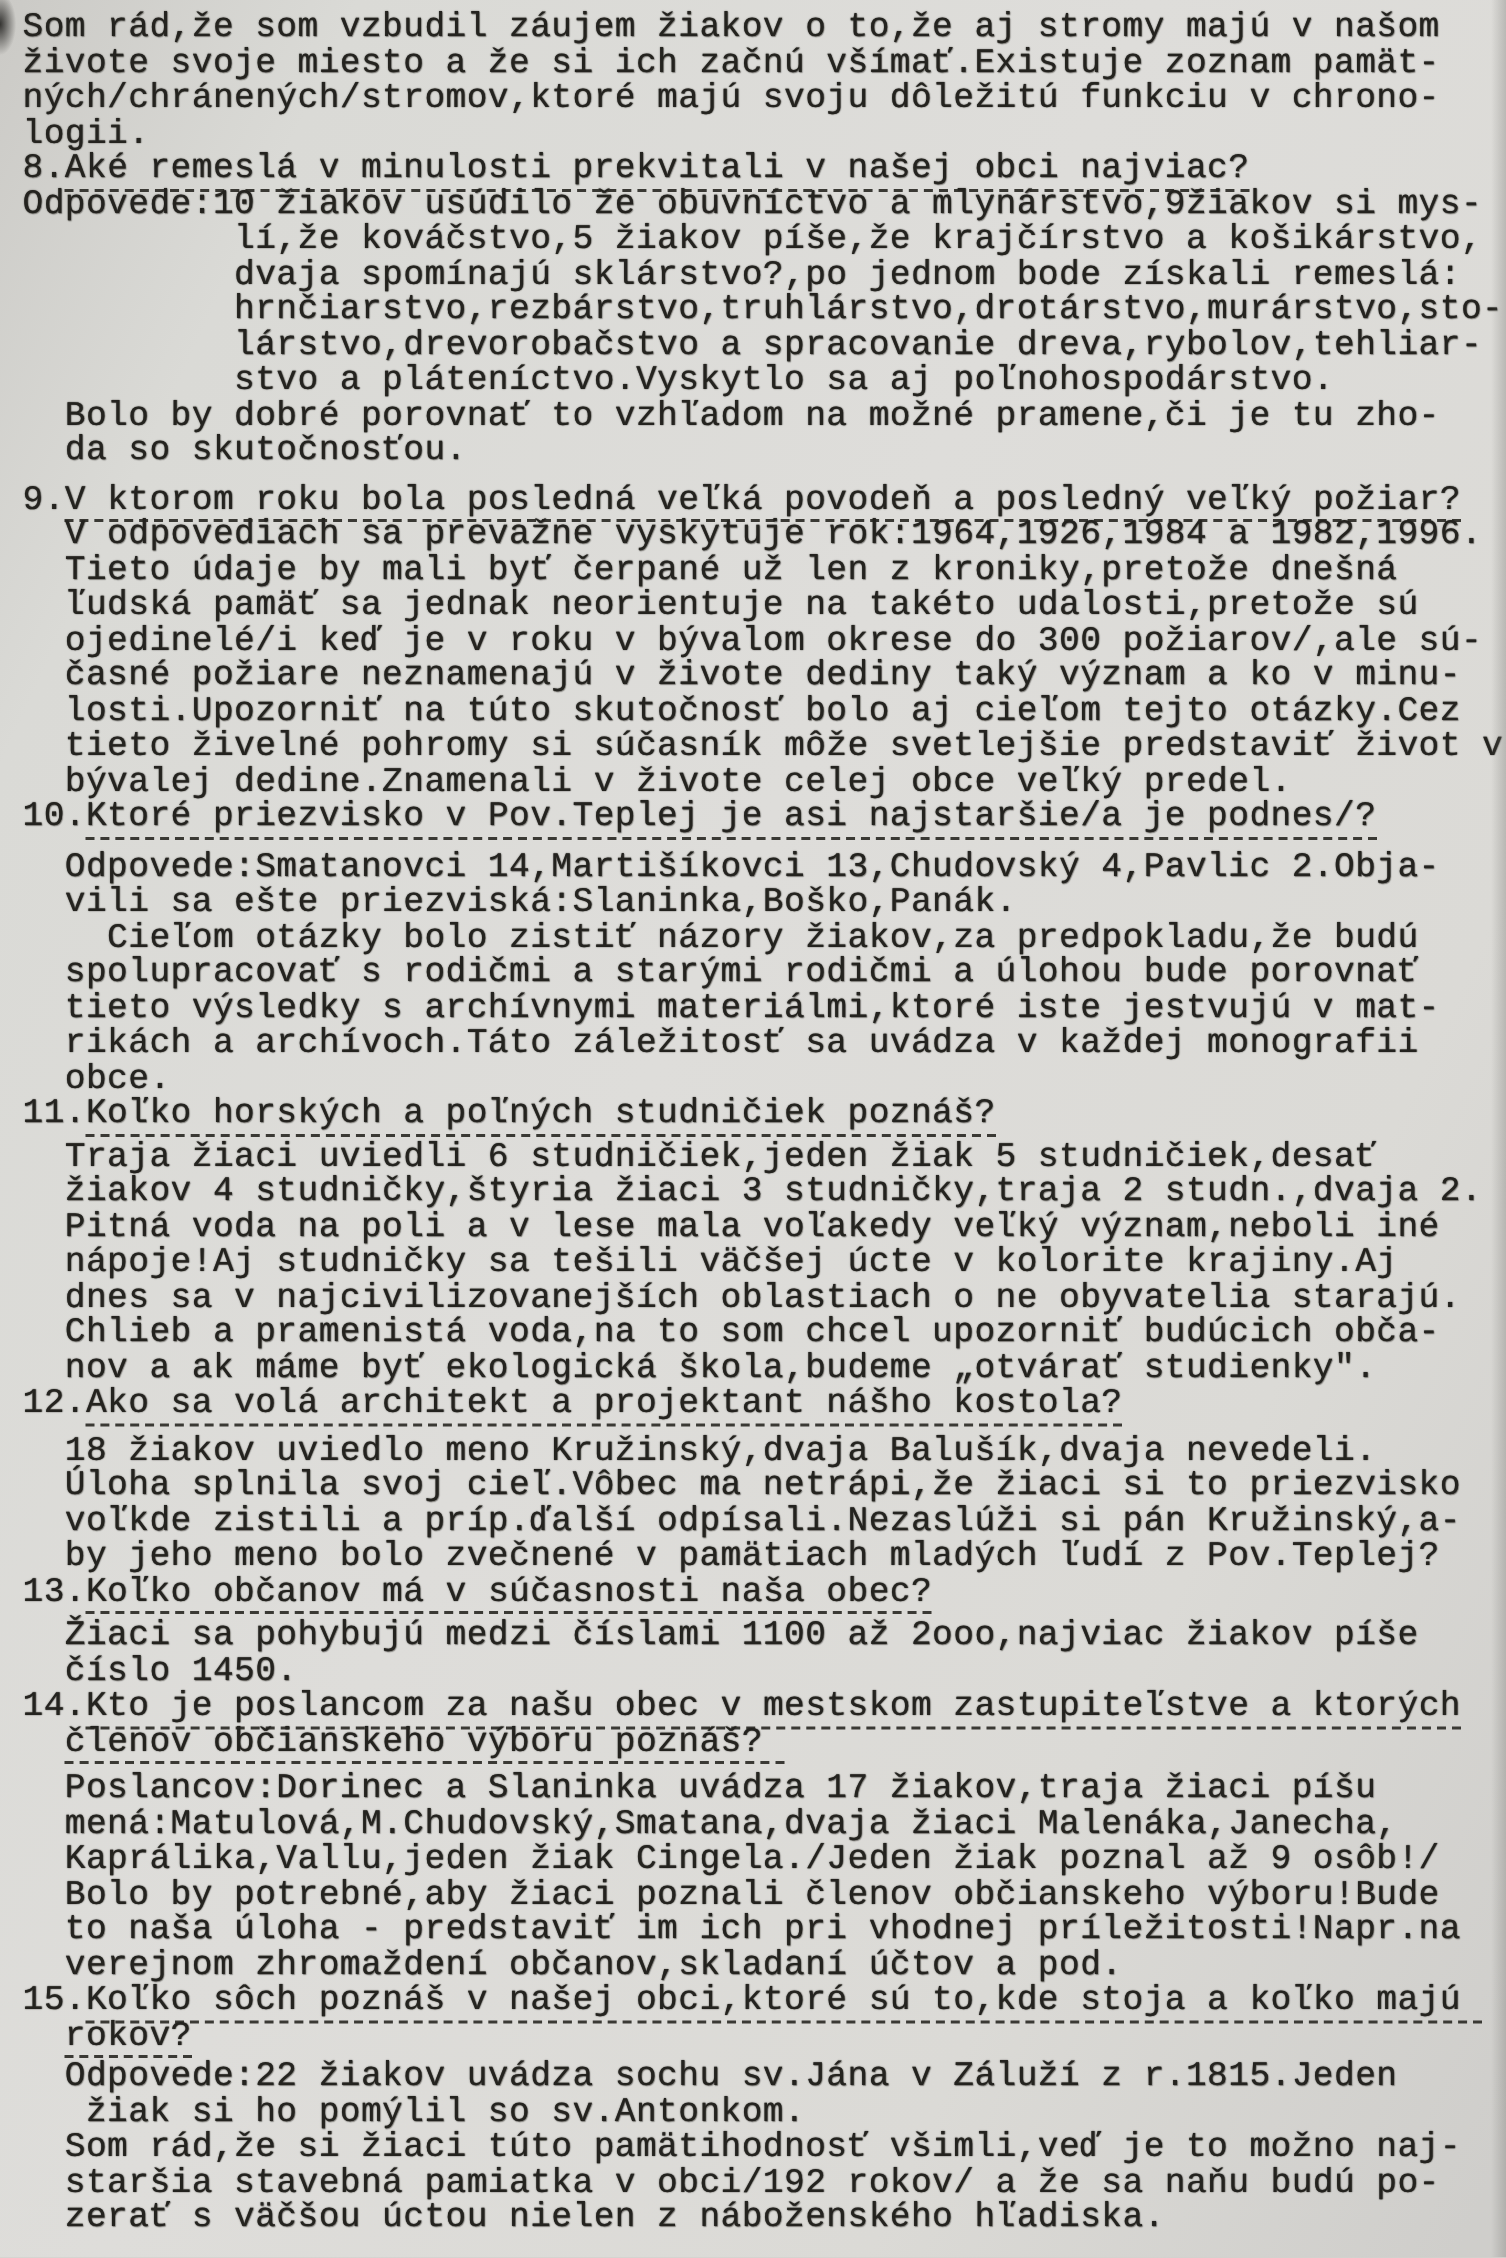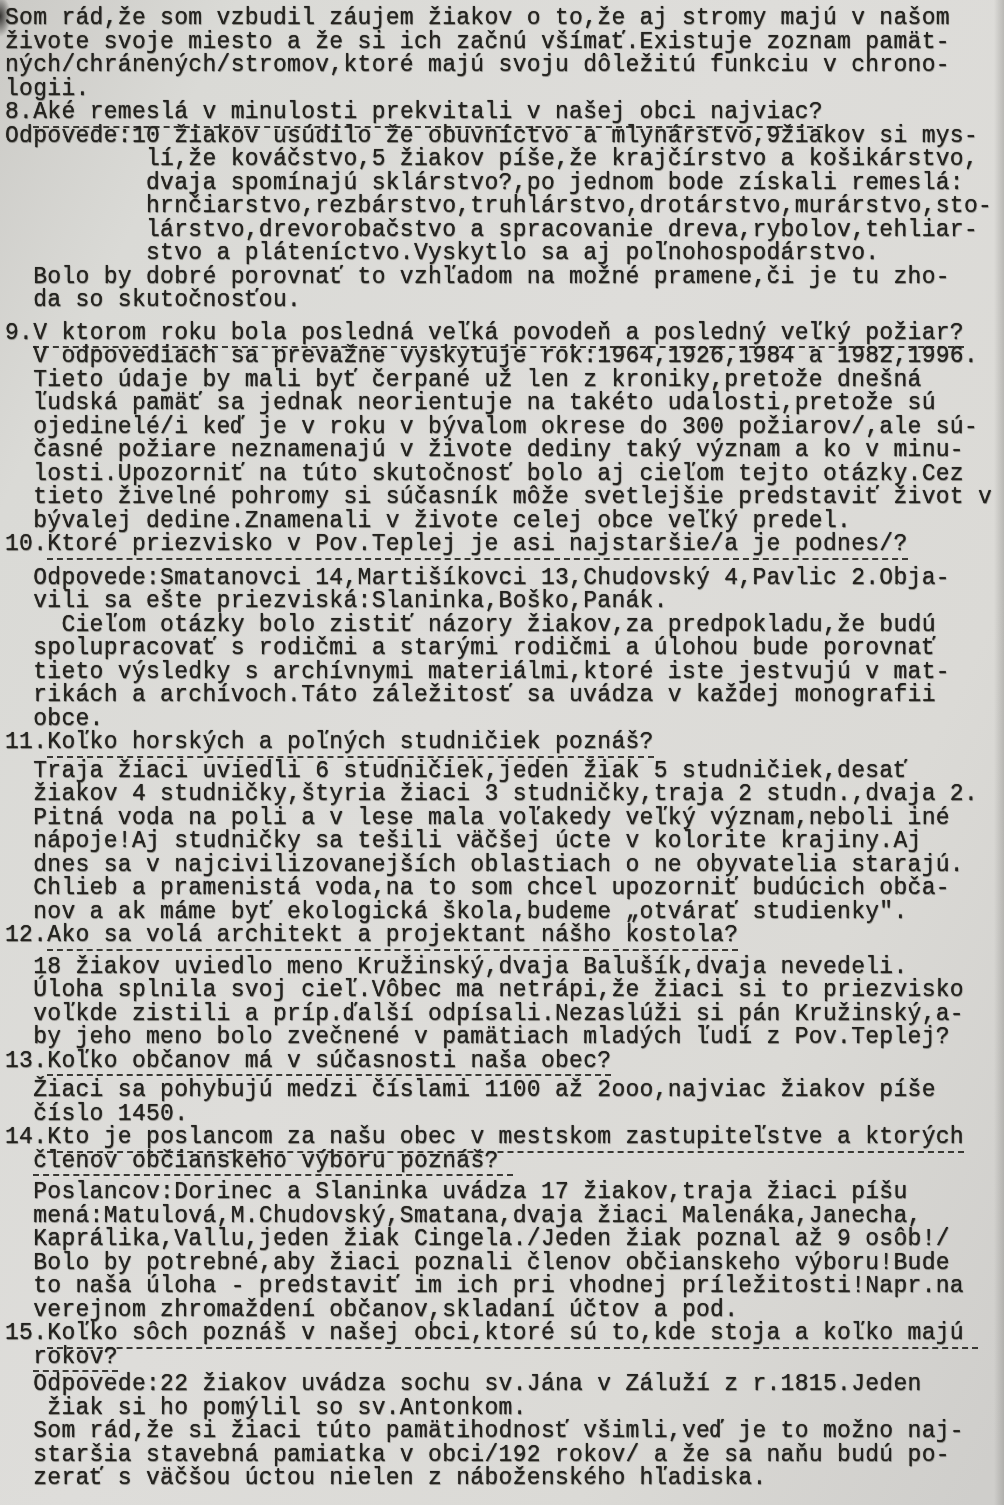--- a/index.html
+++ b/index.html
@@ -14,21 +14,21 @@
     overflow: hidden;
     box-sizing: border-box;
     background:
       linear-gradient(115deg, #cbcac6 0%, #dadad6 14%, #deddda 45%, #dbdad6 75%, #cfcecb 98%),
       #d8d7d3;
     font-family: "Liberation Mono", "DejaVu Sans Mono", monospace;
     font-size: 23px;
     line-height: 23.5px;
     letter-spacing: 0.3px;
     color: #24231f;
-    padding: 7px 0 0 5px;
+    padding: 7px 0 0 15px;
   }
   .text-block {
     position: relative;
     white-space: pre;
     filter: blur(0.22px);
   }
   .line {
     height: 23.5px;
   }
   .line span {

